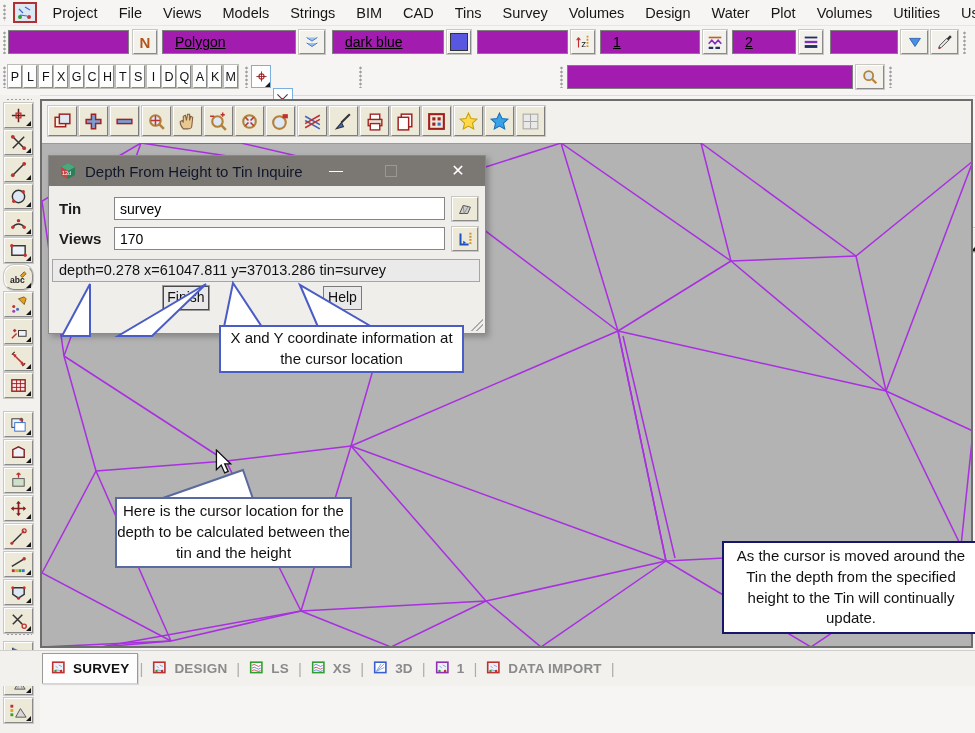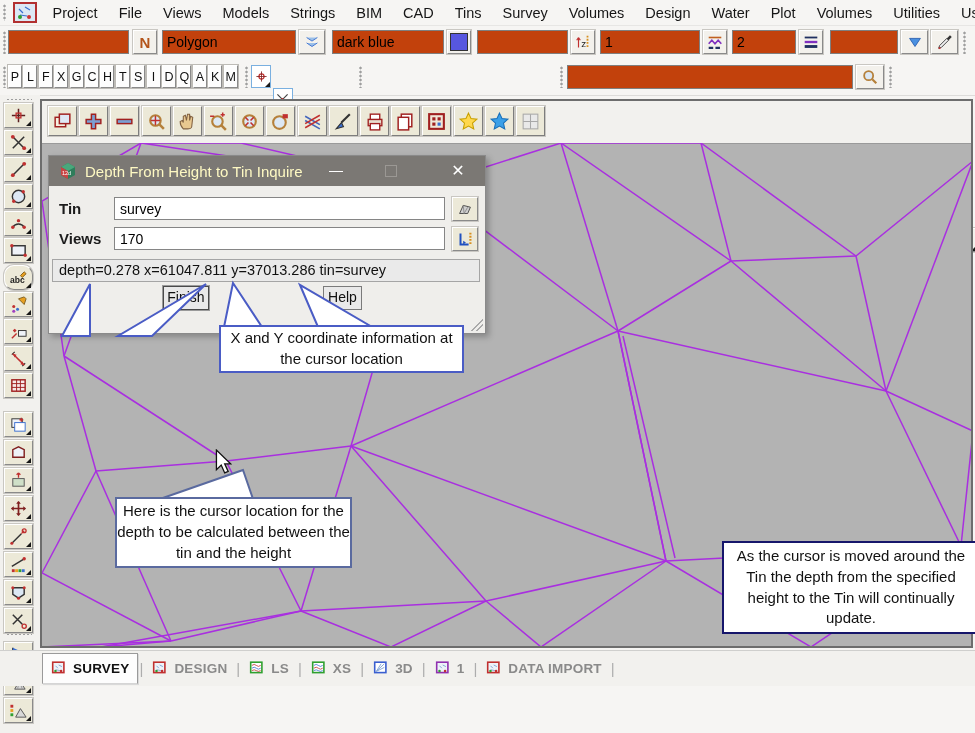--- a/index.html
+++ b/index.html
@@ -11,21 +11,21 @@
 
   
   #menubar{left:0;top:0;width:975px;height:25px;display:flex;align-items:center;}
   #app-icon{position:absolute;left:13px;top:2px;width:24px;height:21px;border:2px solid #b23030;background:#dce8f4;box-sizing:border-box;}
   #menubar-items{position:absolute;left:42px;top:0;height:25px;display:flex;align-items:center;}
   .menu-item{padding:0 10.5px;font-size:14.5px;color:#161616;cursor:default;}
 
   
   #row1{left:0;top:25px;width:975px;height:34px;border-top:1px solid #e7e6e4;}
   #row2{left:0;top:59px;width:975px;height:36px;border-bottom:1px solid #dddcda;}
-  .tb-field{position:absolute;top:4px;height:24px;box-sizing:border-box;border:1px solid #7f7f7f;background:#c2410c;font-size:14px;padding:0 4px;font-family:"Liberation Sans",sans-serif;}
+  .tb-field{position:absolute;top:4px;height:24px;box-sizing:border-box;border:1px solid #7f7f7f;background:#a21caf;font-size:14px;padding:0 12px;font-family:"Liberation Sans",sans-serif;text-decoration:underline;}
   .tb-btn{position:absolute;top:4px;height:24px;box-sizing:border-box;background:#f3f1ec;border:1px solid #fff;border-right-color:#8a8a8a;border-bottom-color:#8a8a8a;box-shadow:0 0 0 1px #c9c7c2;display:flex;align-items:center;justify-content:center;}
   .tb-btn svg{display:block;}
   .letter-btn{position:absolute;top:6px;width:14px;height:23px;box-sizing:border-box;background:#fdfdfd;border:1px solid #fff;border-right-color:#8a8a8a;border-bottom-color:#8a8a8a;box-shadow:0 0 0 1px #bdbbb6;font-size:12.5px;color:#111;display:flex;align-items:center;justify-content:center;}
   .snap-btn{position:absolute;top:6px;width:20px;height:23px;box-sizing:border-box;background:#fff;border:1px solid #7ab0e0;display:flex;align-items:center;justify-content:center;}
   .corner-tri{position:relative;}
   .corner-tri::after{content:"";position:absolute;right:0;bottom:0;border-left:5px solid transparent;border-bottom:5px solid #1a1a1a;}
 
   
   #leftbar{left:0;top:95px;width:40px;height:638px;background:#f2f1ee;}
   .side-btn{position:absolute;left:4px;width:29px;height:25px;box-sizing:border-box;background:#ece9d8;border:1px solid #fff;border-right-color:#8a8a8a;border-bottom-color:#8a8a8a;box-shadow:0 0 0 1px #c9c7c2;display:flex;align-items:center;justify-content:center;}
@@ -33,21 +33,21 @@
 
   
   #canvas-window{left:40px;top:99px;width:933px;height:549px;box-sizing:border-box;border:2px solid #6d6d6d;background:#b3b3b3;}
   #view-toolbar{position:absolute;left:0;top:0;width:929px;height:42px;background:#f2f1ee;border-bottom:1px solid #9a9a9a;}
   .view-btn{position:absolute;top:5px;width:29px;height:30px;box-sizing:border-box;background:#ece9d8;border:1px solid #fff;border-right-color:#7d7d7d;border-bottom-color:#7d7d7d;box-shadow:0 0 0 1px #c9c7c2;display:flex;align-items:center;justify-content:center;}
   #tin-svg{position:absolute;left:0;top:42px;}
 
   
   #dialog{left:48px;top:155px;width:436px;height:177px;background:#efeeeb;border:1px solid #8a8a8a;box-shadow:3px 3px 6px rgba(0,0,0,.25);z-index:20;}
   #dialog-titlebar{position:absolute;left:0;top:0;width:436px;height:30px;background:#7b7874;display:flex;align-items:center;}
-  #dialog-title{position:absolute;left:36px;color:#fef9c3;font-size:15px;}
+  #dialog-title{position:absolute;left:36px;color:#0f172a;font-size:15px;}
   #dlg-min{position:absolute;left:270px;top:0;width:34px;height:30px;color:#fff;font-size:14px;text-align:center;line-height:28px;}
   #dlg-max{position:absolute;left:336px;top:9px;width:12px;height:12px;border:1px solid #9b9894;box-sizing:border-box;}
   #dlg-close{position:absolute;left:392px;top:0;width:34px;height:30px;color:#fff;font-size:16px;text-align:center;line-height:29px;}
   .dlg-label{position:absolute;left:10px;font-size:15px;font-weight:700;color:#1c1c1c;}
   .dlg-input{position:absolute;left:65px;width:331px;height:23px;box-sizing:border-box;border:1px solid #858585;background:#fff;font-size:14px;padding:0 5px;font-family:"Liberation Sans",sans-serif;}
   .dlg-sidebtn{position:absolute;left:403px;width:26px;height:24px;box-sizing:border-box;background:#ece9d8;border:1px solid #fff;border-right-color:#8a8a8a;border-bottom-color:#8a8a8a;box-shadow:0 0 0 1px #c9c7c2;display:flex;align-items:center;justify-content:center;}
   #dlg-result{position:absolute;left:3px;top:103px;width:428px;height:23px;box-sizing:border-box;border:1px solid #a5a5a5;background:#eaeaea;font-size:14.5px;color:#111;padding:2px 0 0 6px;}
   .dlg-btn{position:absolute;top:130px;height:24px;box-sizing:border-box;background:#e9e9e9;border:1px solid #7a7a7a;font-size:14px;color:#111;text-align:center;line-height:21px;}
   #dlg-finish{left:114px;width:46px;border:1px solid #4a4a4a;box-shadow:0 0 0 1px #9a9a9a;}
   #dlg-help{left:274px;width:39px;}

